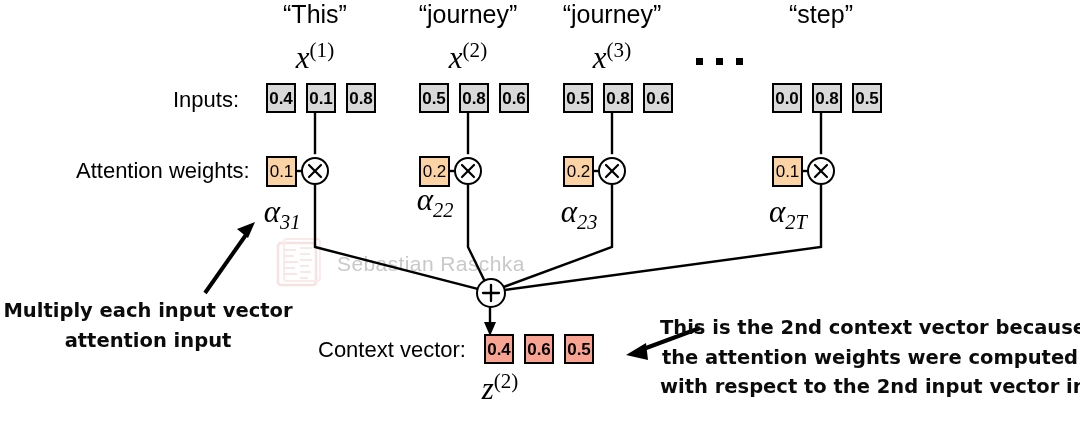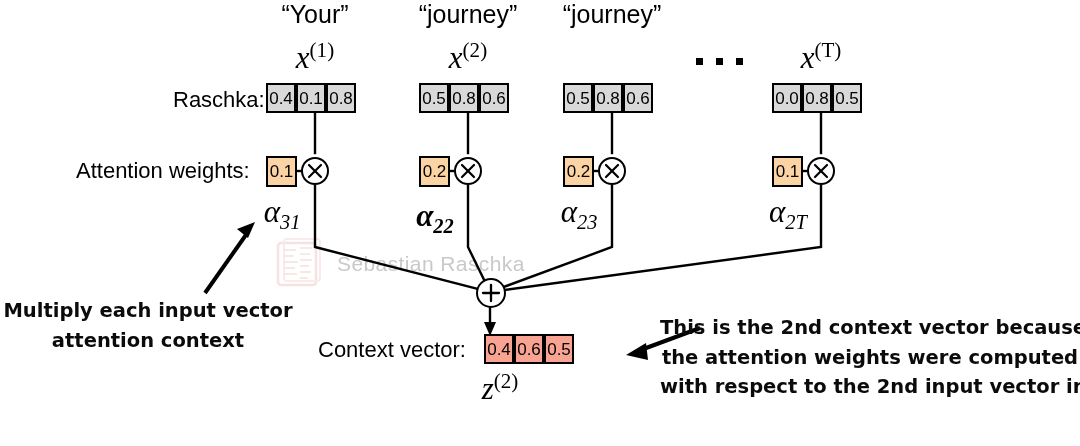--- a/index.html
+++ b/index.html
@@ -54,21 +54,21 @@
   
   .caption {
     font-family: "Liberation Sans", sans-serif;
     font-size: 22px;
     color: #000;
     white-space: nowrap;
     line-height: 1;
   }
 
   
-  .cellrow { display: flex; gap: 0; }
+  .cellrow { display: flex; gap: 10px; font-weight: bold; }
   .cell {
     width: 30px;
     height: 30px;
     border: 2px solid #000;
     box-sizing: border-box;
     display: flex;
     align-items: center;
     justify-content: center;
     font-family: "Liberation Sans", sans-serif;
     font-size: 17px;
@@ -215,41 +215,42 @@
   </div>
   <div class="op abs" style="left:476px; top:278px; width:30px; height:30px;">
     <svg width="26" height="26" viewBox="0 0 26 26">
         <g stroke="#000" stroke-width="2.3" stroke-linecap="round">
       <line x1="5" y1="13" x2="21" y2="13"></line>
           <line x1="13" y1="5" x2="13" y2="21"></line>
         </g>
       </svg>
   </div>
 
-  <div class="abs word" style="left:265px; top:2px; width:100px;">“Your”</div>
+  <div class="abs word" style="left:265px; top:2px; width:100px;">“This”</div>
   <div class="abs word" style="left:418px; top:2px; width:100px;">“journey”</div>
   <div class="abs word" style="left:562px; top:2px; width:100px;">“journey”</div>
+  <div class="abs word" style="left:771px; top:2px; width:100px;">“step”</div>
 
   <div class="abs math" style="left:265px; top:42px; width:100px;">
     <span>x</span><sup>(1)</sup>
   </div>
   <div class="abs math" style="left:418px; top:42px; width:100px;">
     <span>x</span><sup>(2)</sup>
   </div>
-  <div class="abs math" style="left:771px; top:42px; width:100px;">
-    <span>x</span><sup>(T)</sup>
+  <div class="abs math" style="left:562px; top:42px; width:100px;">
+    <span>x</span><sup>(3)</sup>
   </div>
 
   <div class="abs dots" style="left:696px; top:58px;">
     <i></i>
       <i></i>
       <i></i>
   </div>
 
-  <div class="abs caption" style="left:173px; top:89px;">Raschka:</div>
+  <div class="abs caption" style="left:173px; top:89px;">Inputs:</div>
 
   <div class="abs cellrow" style="left:266px; top:83px;">
     <div class="cell input">0.4</div>
     <div class="cell input">0.1</div>
     <div class="cell input">0.8</div>
   </div>
   <div class="abs cellrow" style="left:419px; top:83px;">
     <div class="cell input">0.5</div>
     <div class="cell input">0.8</div>
     <div class="cell input">0.6</div>
@@ -268,21 +269,21 @@
   <div class="abs caption" style="left:68px; top:160px;margin-left:8px;">Attention weights:</div>
 
   <div class="abs cell weight" style="left:266px; top:156px; width:31px; height:31px;">0.1</div>
   <div class="abs cell weight" style="left:419px; top:156px; width:31px; height:31px;">0.2</div>
   <div class="abs cell weight" style="left:563px; top:156px; width:31px; height:31px;">0.2</div>
   <div class="abs cell weight" style="left:772px; top:156px; width:31px; height:31px;">0.1</div>
 
   <div class="abs math" style="left:248px; top:196px; width:68px;">
     <span>α</span><sub>31</sub>
   </div>
-  <div class="abs math" style="left:401px; top:200px; width:68px;font-weight:bold;">
+  <div class="abs math" style="left:401px; top:184px; width:68px;">
     <span>α</span><sub>22</sub>
   </div>
   <div class="abs math" style="left:545px; top:196px; width:68px;">
     <span>α</span><sub>23</sub>
   </div>
   <div class="abs math" style="left:754px; top:196px; width:68px;">
     <span>α</span><sub>2T</sub>
   </div>
 
   <div class="abs caption" style="left:318px; top:339px;">Context vector:</div>
@@ -292,21 +293,21 @@
     <div class="cell context">0.6</div>
     <div class="cell context">0.5</div>
   </div>
 
   <div class="abs math" style="left:470px; top:373px; width:60px;">
     <span>z</span><sup>(2)</sup>
   </div>
 
   <div class="abs annot" style="left:0px; top:296px; width:296px;">
     <div>Multiply each input vector</div>
-    <div>attention context</div>
+    <div>attention input</div>
   </div>
 
   <div class="abs annot" style="left:660px; top:313px; width:420px;">
     <div>This is the 2nd context vector because</div>
     <div>the attention weights were computed</div>
     <div>with respect to the 2nd input vector in</div>
   </div>
 
 </div>
 

